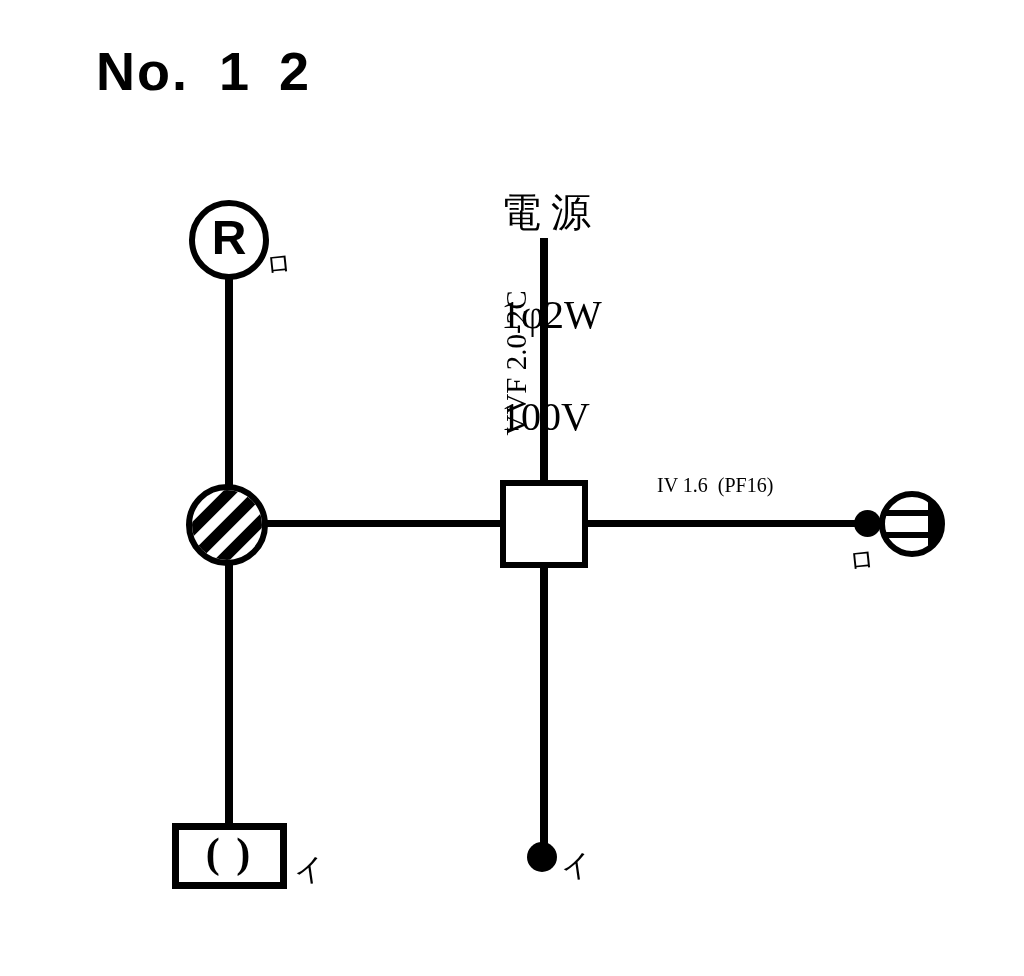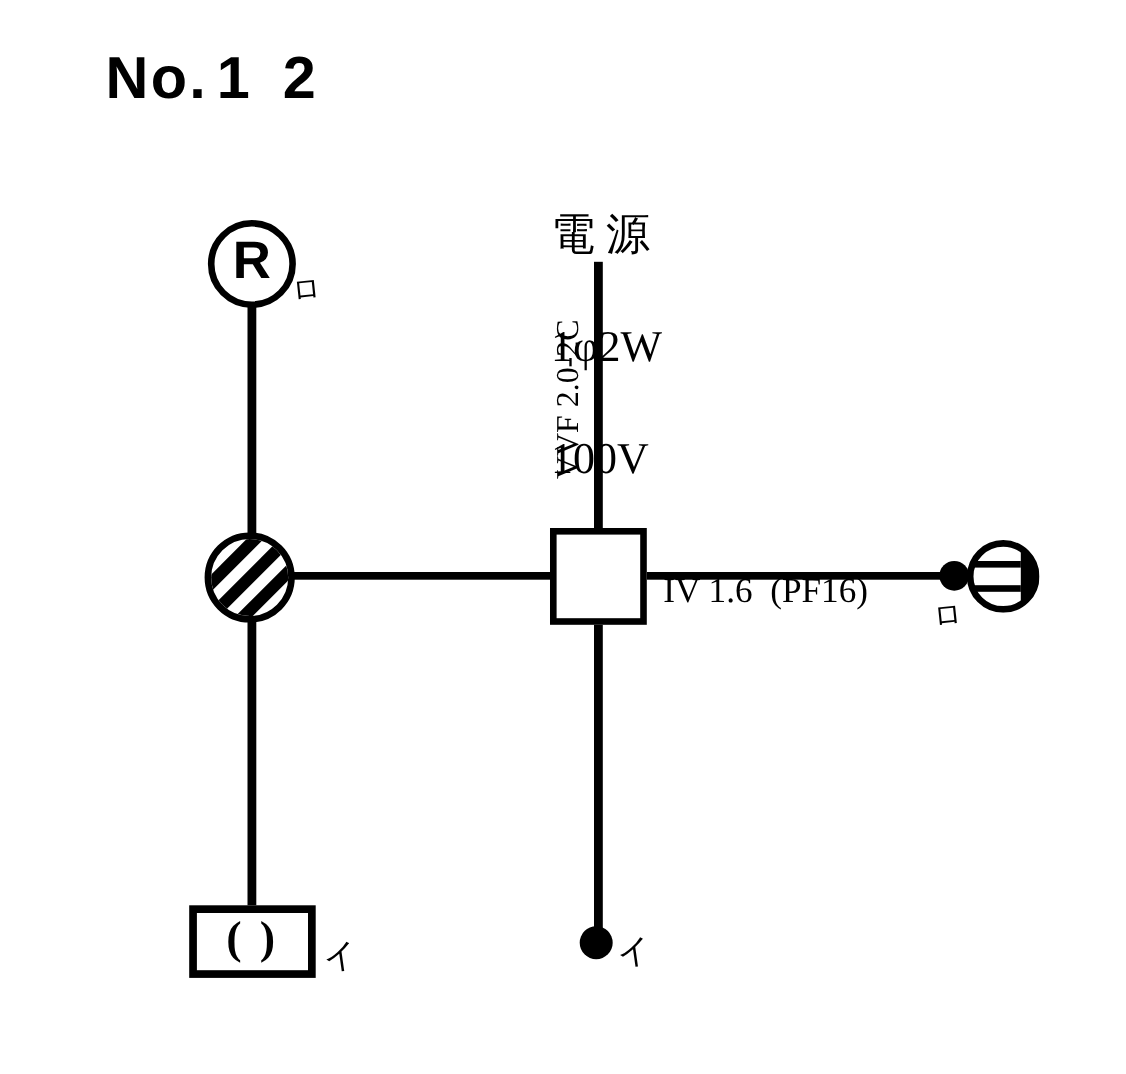--- a/index.html
+++ b/index.html
@@ -7,30 +7,30 @@
     position:relative;width:1024px;height:976px;background:#ffffff;
     font-family:"Liberation Serif","DejaVu Serif",serif;color:#000;overflow:hidden;
   }
   .wire{position:absolute;background:#000;}
   
   .title{
     position:absolute;left:96px;top:40px;
     font-family:"Liberation Sans","DejaVu Sans",sans-serif;
     font-weight:bold;font-size:54px;letter-spacing:2px;white-space:pre;
   }
-  .title .num{letter-spacing:30px;margin-left:8px;}
+  .title .num{letter-spacing:30px;margin-left:30px;}
   
   .power{position:absolute;left:501px;top:128px;font-size:40px;line-height:34px;white-space:pre;}
   
   .vvf{
     position:absolute;left:426px;top:348px;width:180px;height:30px;
     font-size:29px;text-align:center;line-height:30px;white-space:pre;
     transform:rotate(-90deg);
   }
-  .iv{position:absolute;left:603px;top:474px;font-size:32px;white-space:pre;margin-top:44px;}
+  .iv{position:absolute;left:657px;top:474px;font-size:20px;white-space:pre;}
   
   .rcircle{
     position:absolute;left:189px;top:200px;width:80px;height:80px;
     border:6px solid #000;border-radius:50%;background:#fff;box-sizing:border-box;
     display:flex;align-items:center;justify-content:center;
   }
   .rcircle span{
     font-family:"Liberation Sans","DejaVu Sans",sans-serif;
     font-weight:bold;font-size:48px;line-height:48px;padding-bottom:4px;
   }

